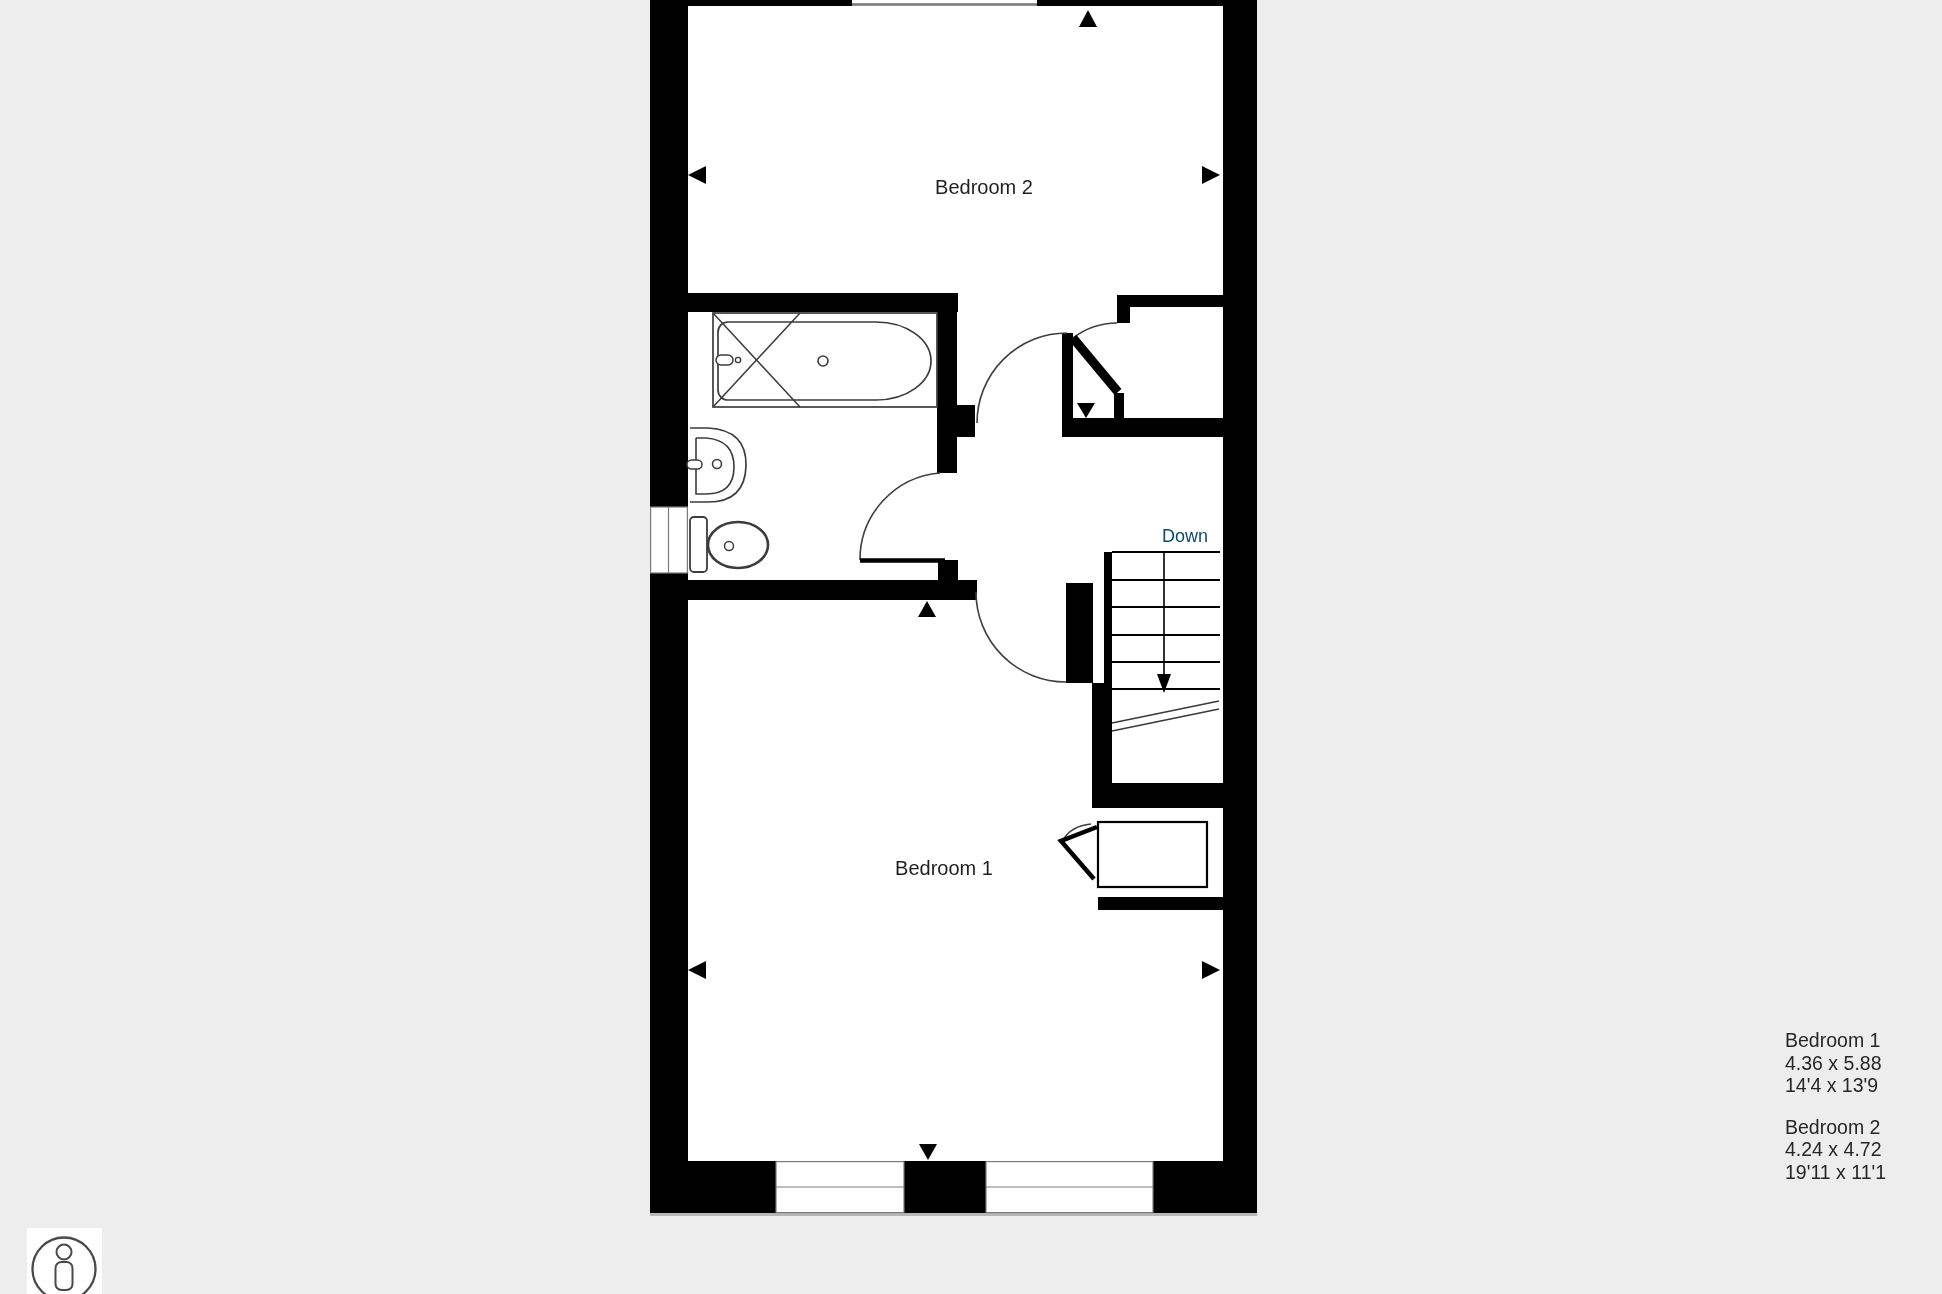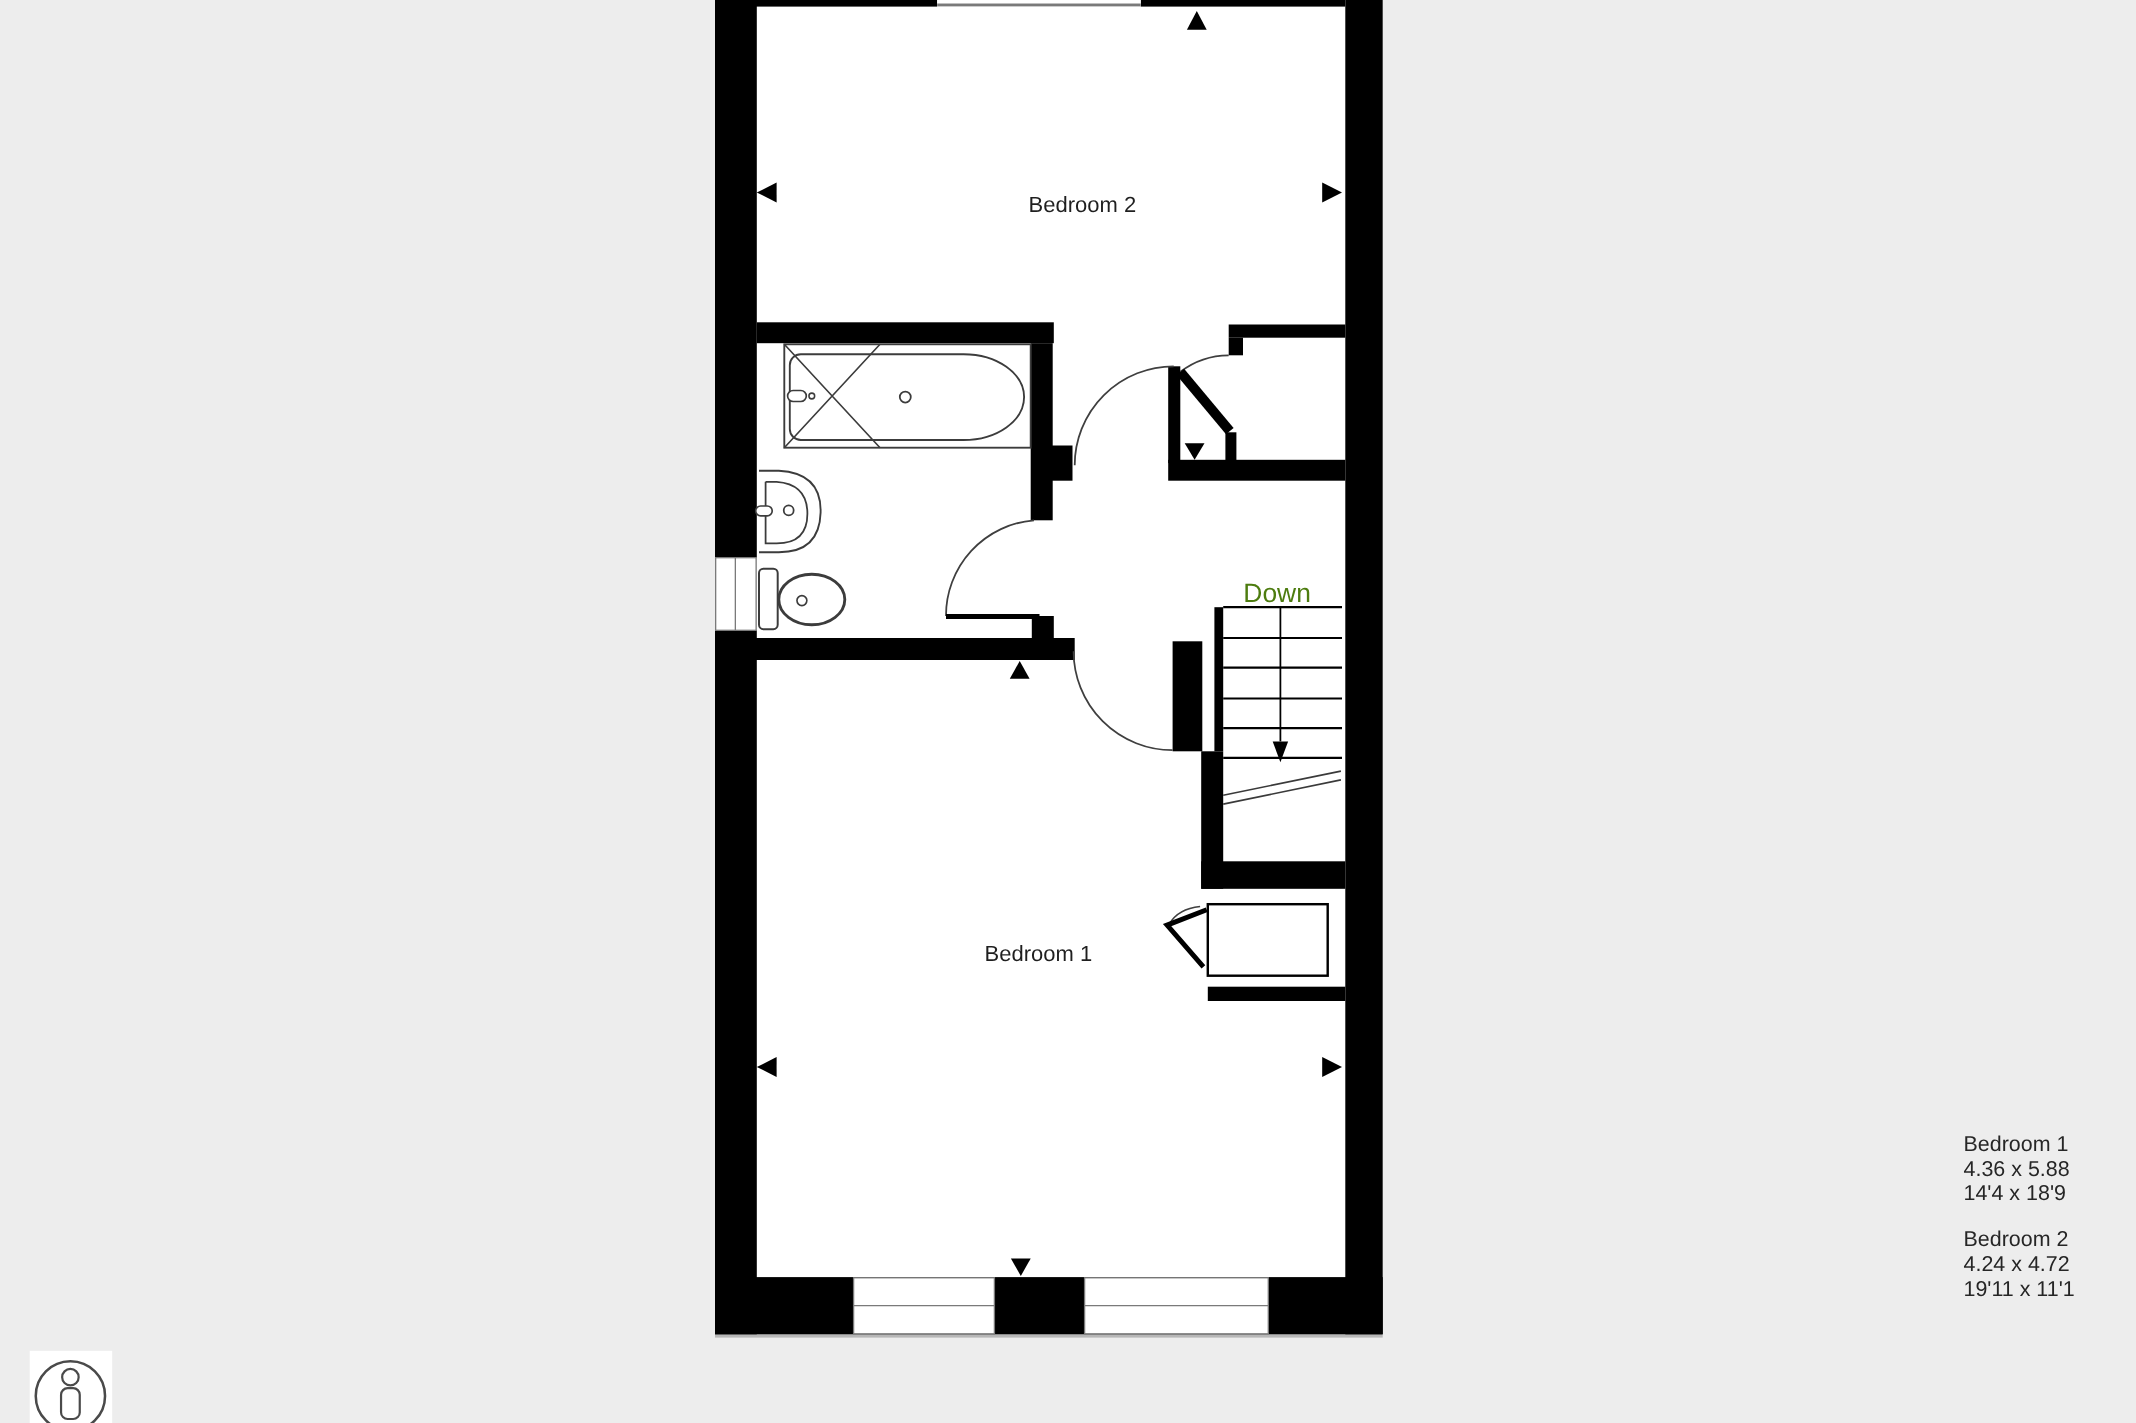--- a/index.html
+++ b/index.html
@@ -13,24 +13,25 @@
   .stage svg{position:absolute;left:0;top:0;}
   .plan-label{
     position:absolute;
     color:#1f1f1f;
     font-size:20px;
     white-space:nowrap;
     transform:translateX(-50%);
   }
   .down-label{
     position:absolute;
-    color:#4d7c0f;
-    font-size:24px;
+    color:#0c4a6e;
+    font-size:18px;
     white-space:nowrap;
     transform:translateX(-50%);
+    margin-left:24px;
   }
   .legend{
     position:absolute;
     left:1785px;
     top:1029px;
     color:#262626;
     font-size:19.5px;
     line-height:22.5px;
   }
   .legend .entry{margin:0 0 19px 0;}
@@ -176,21 +177,21 @@
   <div class="plan-label" style="left:984px; top:176px;">Bedroom 2</div>
 
   <div class="plan-label" style="left:944px; top:857px;">Bedroom 1</div>
 
   <div class="down-label" style="left:1161px; top:526px;">Down</div>
 
   <div class="legend">
     <div class="entry">
       <div class="line">Bedroom 1</div>
       <div class="line">4.36 x 5.88</div>
-      <div class="line">14'4 x 18'9</div>
+      <div class="line">14'4 x 13'9</div>
     </div>
     <div class="entry">
       <div class="line">Bedroom 2</div>
       <div class="line">4.24 x 4.72</div>
       <div class="line">19'11 x 11'1</div>
     </div>
   </div>
 
 </div>
 

